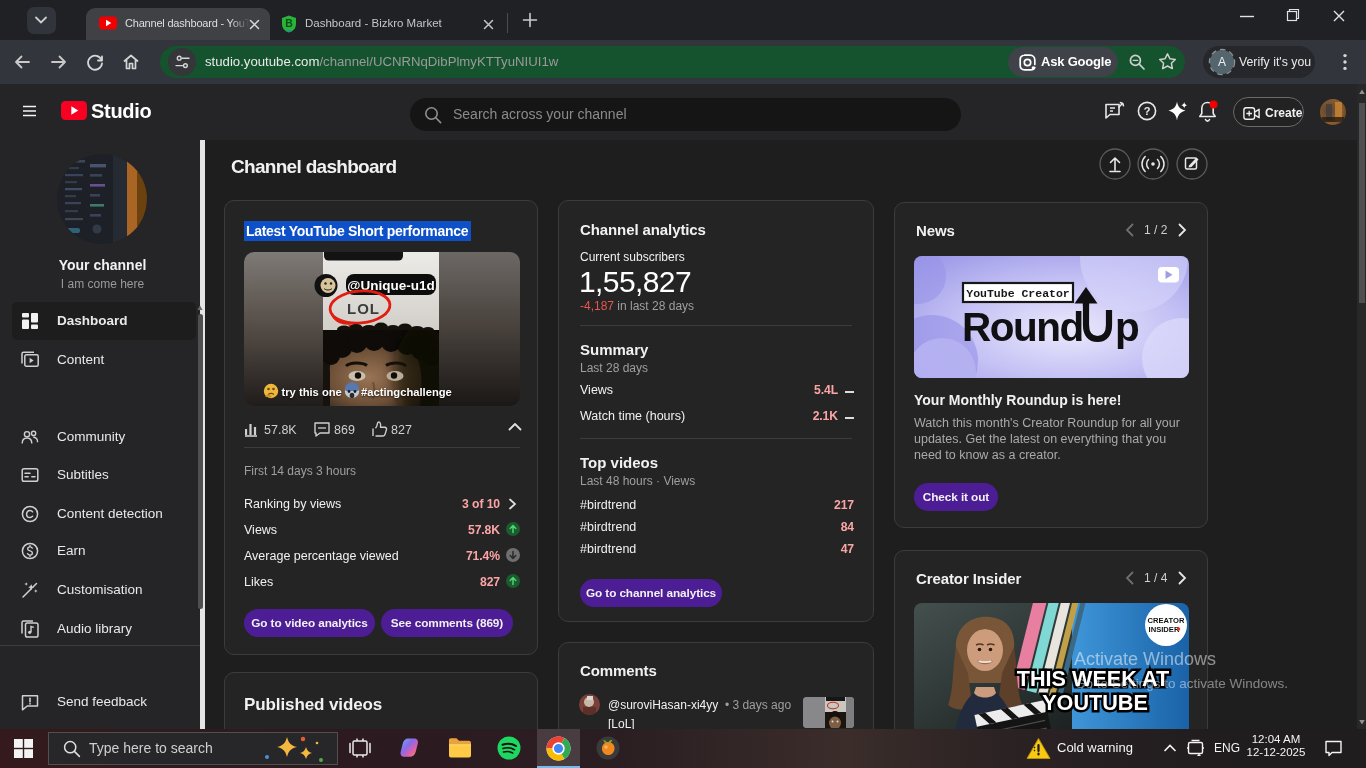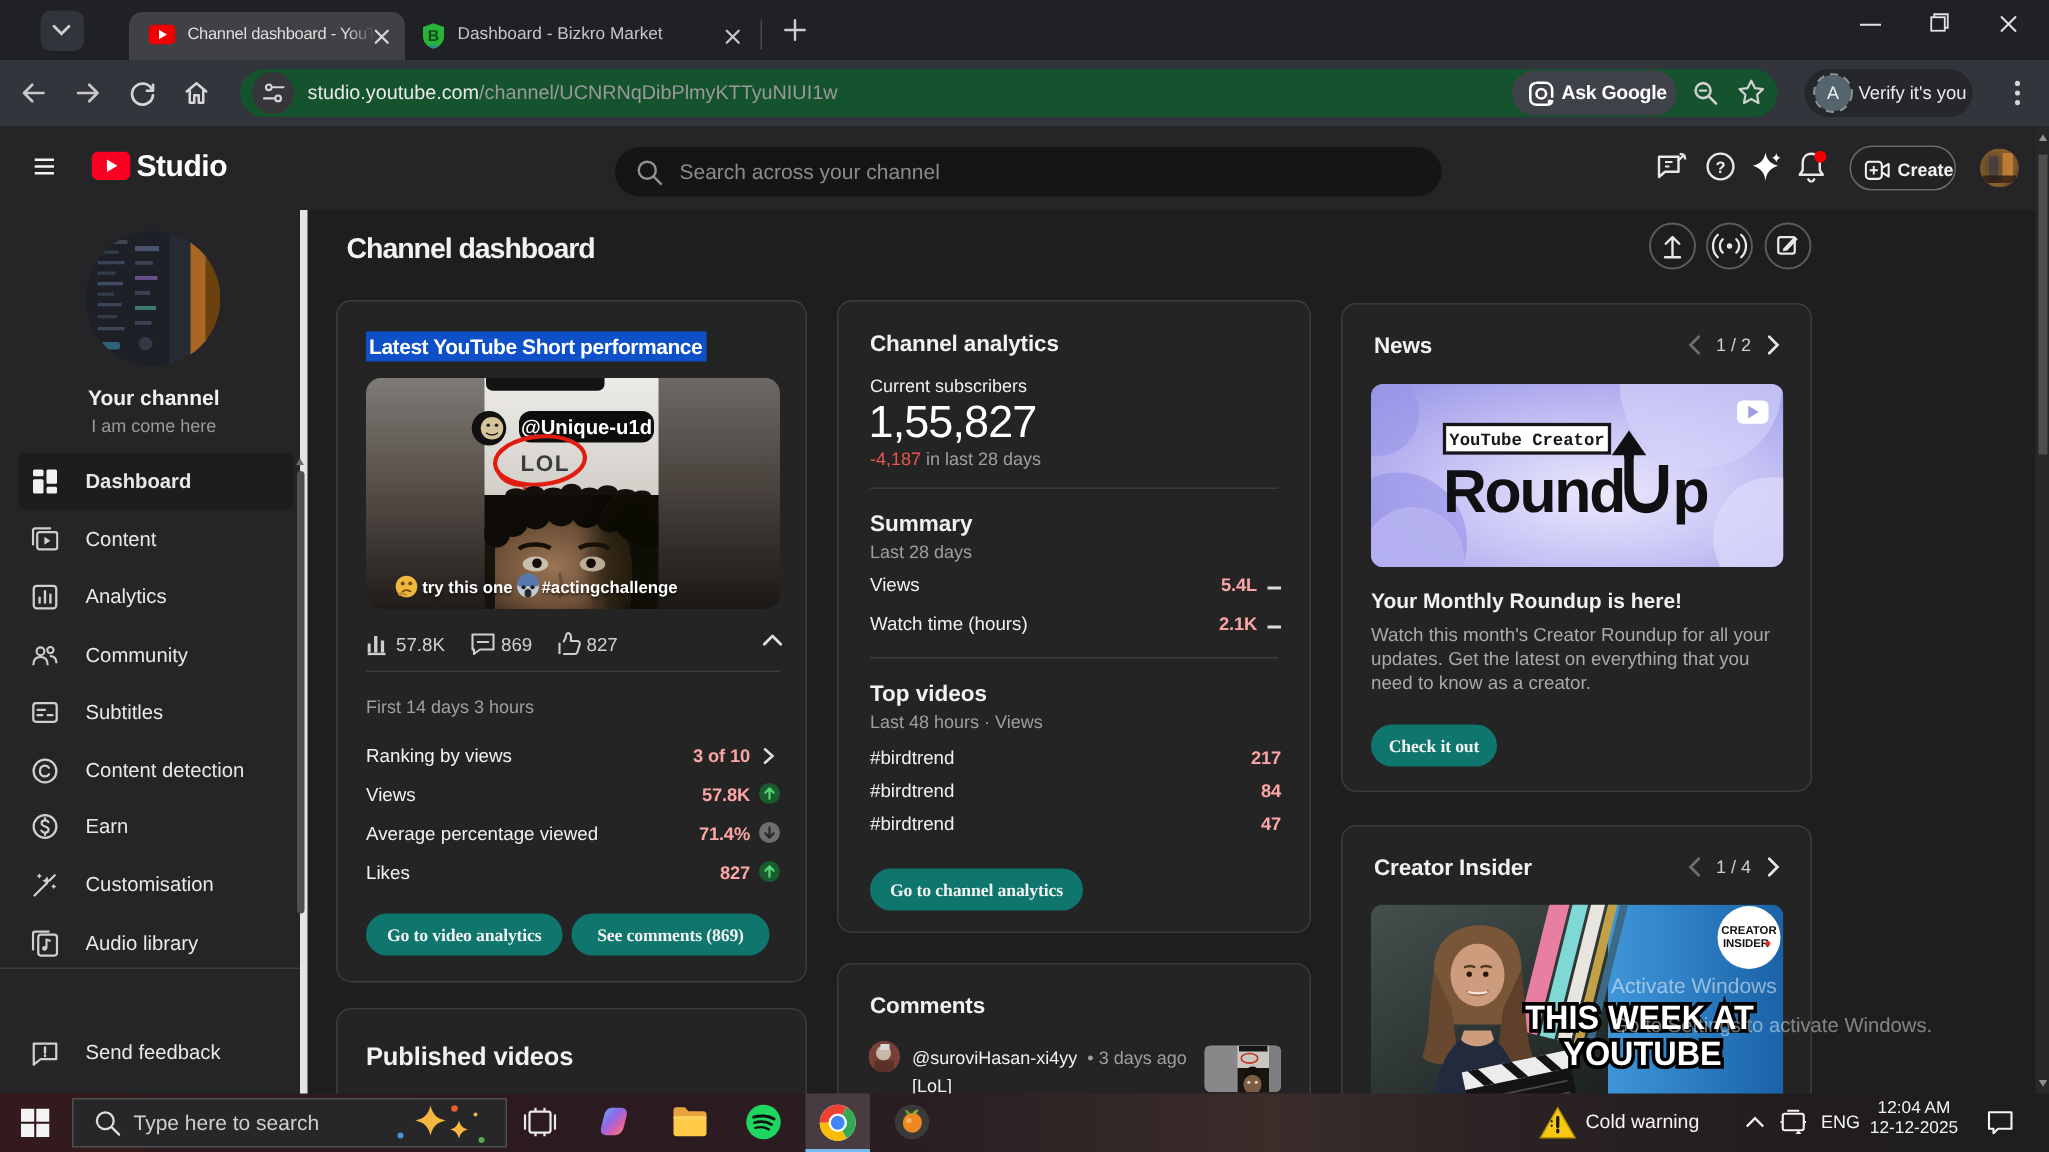--- a/index.html
+++ b/index.html
@@ -25,22 +25,22 @@
 #ytsearch { position:absolute; top:98px; left:410px; width:551px; height:33px; border-radius:17px; background:#151516; }
 
 #sidebar { position:absolute; top:140px; left:0; width:205px; height:628px; background:#252527; border-right:5px solid #e5e5e5; }
 .mrow { position:absolute; left:0; width:200px; height:38px; }
 .mrow .ic { position:absolute; left:21px; top:10px; width:18px; height:18px; }
 .mrow .tx { position:absolute; left:57px; top:11px; font-size:13.5px; color:#e8e8e8; }
 
 #content { position:absolute; top:140px; left:206px; width:1152px; height:628px; background:#1e1e1e; }
 .card { position:absolute; background:#242424; border:1px solid #3c3c3c; border-radius:10px; }
 .ctitle { font-weight:bold; font-size:15px; color:#f1f1f1; letter-spacing:-0.1px; }
-.pill { position:absolute; background:#0f766e; border-radius:16px; color:#f1f1f1;
-  font-weight:bold; font-size:11.8px; text-align:center; letter-spacing:-0.1px;font-family:Liberation Serif, serif; }
+.pill { position:absolute; background:#4c1d95; border-radius:16px; color:#f1f1f1;
+  font-weight:bold; font-size:11.8px; text-align:center; letter-spacing:-0.1px; }
 .row-label { position:absolute; font-size:12.5px; color:#f1f1f1; }
 .row-val { position:absolute; font-size:12.2px; font-weight:bold; color:#fca5a5; text-align:right; letter-spacing:-0.1px; }
 
 #taskbar { position:absolute; top:729px; left:0; width:1366px; height:39px; z-index:120;
   background:linear-gradient(90deg,#341a1c 0%, #2c1a20 25%, #2a1e22 45%, #3a2d2a 62%, #2a2123 75%, #211d1f 88%, #1f1d1e 100%); }
 #tsearch { position:absolute; top:3px; left:48px; width:290px; height:33px; background:#27272a; border:1px solid #505050; }
 #watermark { position:absolute; z-index:110; color:rgba(255,255,255,0.5); }
 </style>
 </head>
 <body>
@@ -236,27 +236,20 @@
         </svg>
       <div class="tx" style="font-weight:bold">Dashboard</div>
       </div>
     <div class="mrow" style="top:200.5px">
       <svg class="ic" viewBox="0 0 18 18">
           <rect x="3.8" y="3.8" width="13.4" height="11.4" rx="1.5" fill="none" stroke="#cfcfcf" stroke-width="1.5"></rect>
           <path d="M1 12.5 V2.8 C1 1.8 1.6 1.2 2.6 1.2 H13" fill="none" stroke="#cfcfcf" stroke-width="1.5"></path>
           <path d="M8.6 6.8 L12.6 9.5 L8.6 12.2 Z" fill="#cfcfcf"></path>
         </svg>
       <div class="tx">Content</div>
-      </div>
-    <div class="mrow" style="top:239px">
-      <svg class="ic" viewBox="0 0 18 18">
-          <rect x="1.5" y="1.5" width="15" height="15" rx="2" fill="none" stroke="#cfcfcf" stroke-width="1.5"></rect>
-          <path d="M5.4 12.7 V9.5 M9 12.7 V5.2 M12.6 12.7 V7.5" stroke="#cfcfcf" stroke-width="1.6" stroke-linecap="round"></path>
-        </svg>
-      <div class="tx">Analytics</div>
       </div>
     <div class="mrow" style="top:277.5px">
       <svg class="ic" viewBox="0 0 18 18">
           <circle cx="6" cy="6.2" r="2.6" fill="none" stroke="#cfcfcf" stroke-width="1.4"></circle>
           <circle cx="12.6" cy="5.4" r="2.1" fill="none" stroke="#cfcfcf" stroke-width="1.4"></circle>
           <path d="M1.2 15.5 C1.2 11.8 3.2 10 6 10 C8.8 10 10.8 11.8 10.8 15.5" fill="none" stroke="#cfcfcf" stroke-width="1.4"></path>
           <path d="M12.2 9.3 C14.8 9.3 16.6 11 16.6 14.2" fill="none" stroke="#cfcfcf" stroke-width="1.4"></path>
         </svg>
       <div class="tx">Community</div>
       </div>
@@ -615,21 +608,21 @@
 
   <div class="abs" style="left:1357px;top:84px;width:9px;height:684px;background:#282828;z-index:6"></div>
   <svg class="abs" style="left:1358.5px;top:89px;z-index:7" width="6" height="7" viewBox="0 0 6 7">
       <path d="M3 0.5 L5.8 5 H0.2 Z" fill="#909090"></path>
     </svg>
   <div class="abs" style="left:1358.5px;top:103px;width:6px;height:200px;background:#4f4f4f;z-index:7"></div>
   <svg class="abs" style="left:1358.5px;top:718px;z-index:7" width="6" height="7" viewBox="0 0 6 7">
       <path d="M3 6.5 L5.8 2 H0.2 Z" fill="#909090"></path>
     </svg>
 
-  <div id="watermark" style="left:1074px;top:649px;font-size:14px;font-weight:400">Activate Windows</div>
+  <div id="watermark" style="left:1074px;top:649px;font-size:18px;font-weight:400">Activate Windows</div>
   <div id="watermark2" class="abs" style="left:1075px;top:676px;font-size:13.5px;color:rgba(255,255,255,0.45);z-index:110">Go to Settings to activate Windows.</div>
   <div id="taskbar">
     <svg class="abs" style="left:14px;top:10px" width="19" height="19" viewBox="0 0 19 19">
         <rect x="0" y="0" width="8.8" height="8.8" fill="#f4f4f4"></rect>
         <rect x="10.2" y="0" width="8.8" height="8.8" fill="#f4f4f4"></rect>
         <rect x="0" y="10.2" width="8.8" height="8.8" fill="#f4f4f4"></rect>
         <rect x="10.2" y="10.2" width="8.8" height="8.8" fill="#f4f4f4"></rect>
       </svg>
     <div id="tsearch">
       <svg class="abs" style="left:14px;top:7px" width="18" height="18" viewBox="0 0 18 18">

